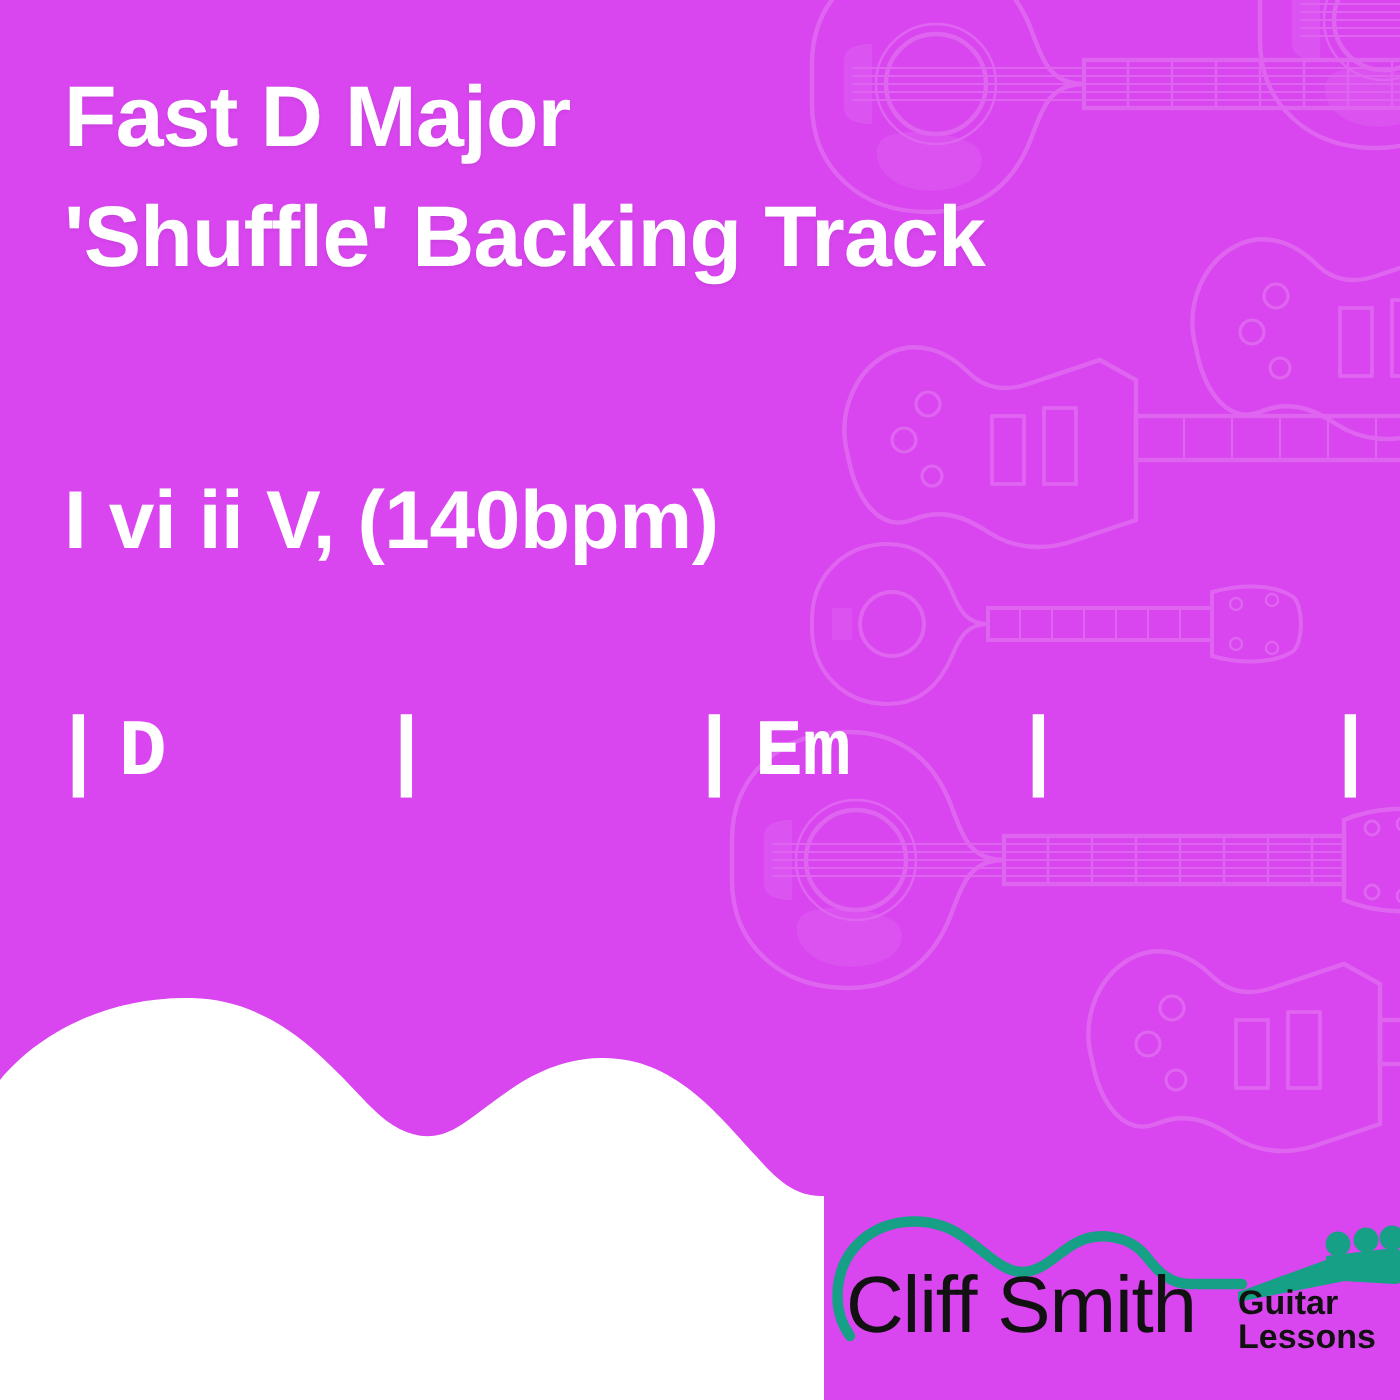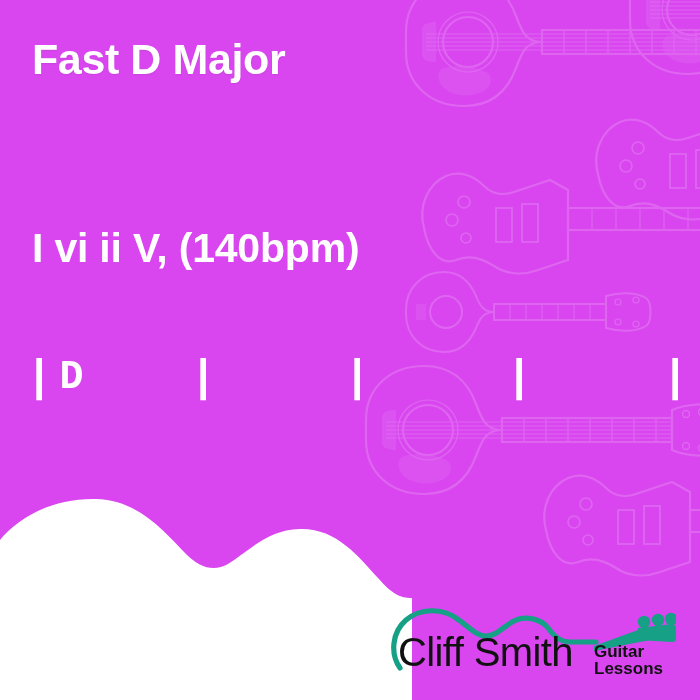--- a/index.html
+++ b/index.html
@@ -52,21 +52,21 @@
     letter-spacing:-0.4px;
     white-space:nowrap;
     text-shadow:0 1px 2px rgba(0,0,0,0.07);
   }
   #title-line-1 { top:38px; }
   #title-line-2 { top:98px; }
 
   #subtitle {
     position:absolute;
     left:32px;
-    top:228px;
+    top:240px;
     color:#ffffff;
     font-family:"Liberation Sans", sans-serif;
     font-weight:bold;
     font-size:41px;
     line-height:1.0;
     letter-spacing:-0.2px;
     white-space:nowrap;
   }
 
   
@@ -106,21 +106,21 @@
   }
   #chord-cell-0 { left:4px;   }
   #chord-cell-1 { left:168px; }
   #chord-cell-2 { left:322px; }
   #chord-cell-3 { left:484px; }
   #chord-cell-4 { left:640px; }
 
   
   #logo {
     position:absolute;
-    left:388px;
+    left:413px;
     top:604px;
     width:288px;
     height:74px;
   }
   #logo svg { display:block; width:288px; height:74px; }
 </style>
 </head>
 <body>
 
 <div id="card" style="background: #d946ef;">
@@ -239,36 +239,38 @@
 
         <use href="#electric" x="592" y="96"></use>
       </g>
     </svg>
   </div>
 
   <div id="content">
 
     <div class="title" id="title-line-1">Fast D Major</div>
 
+    <div class="title" id="title-line-2">'Shuffle' Backing Track</div>
 
     <div id="subtitle">I vi ii V, (140bpm)</div>
 
     <div id="chord-row">
 
       <div class="chord-cell" id="chord-cell-0">
         <span class="bar-glyph">|</span>
         <span class="chord-name">D</span>
       </div>
 
       <div class="chord-cell" id="chord-cell-1">
         <span class="bar-glyph">|</span>
       </div>
 
       <div class="chord-cell" id="chord-cell-2">
         <span class="bar-glyph">|</span>
+        <span class="chord-name">Em</span>
       </div>
 
       <div class="chord-cell" id="chord-cell-3">
         <span class="bar-glyph">|</span>
       </div>
 
       <div class="chord-cell" id="chord-cell-4">
         <span class="bar-glyph">|</span>
       </div>
 

